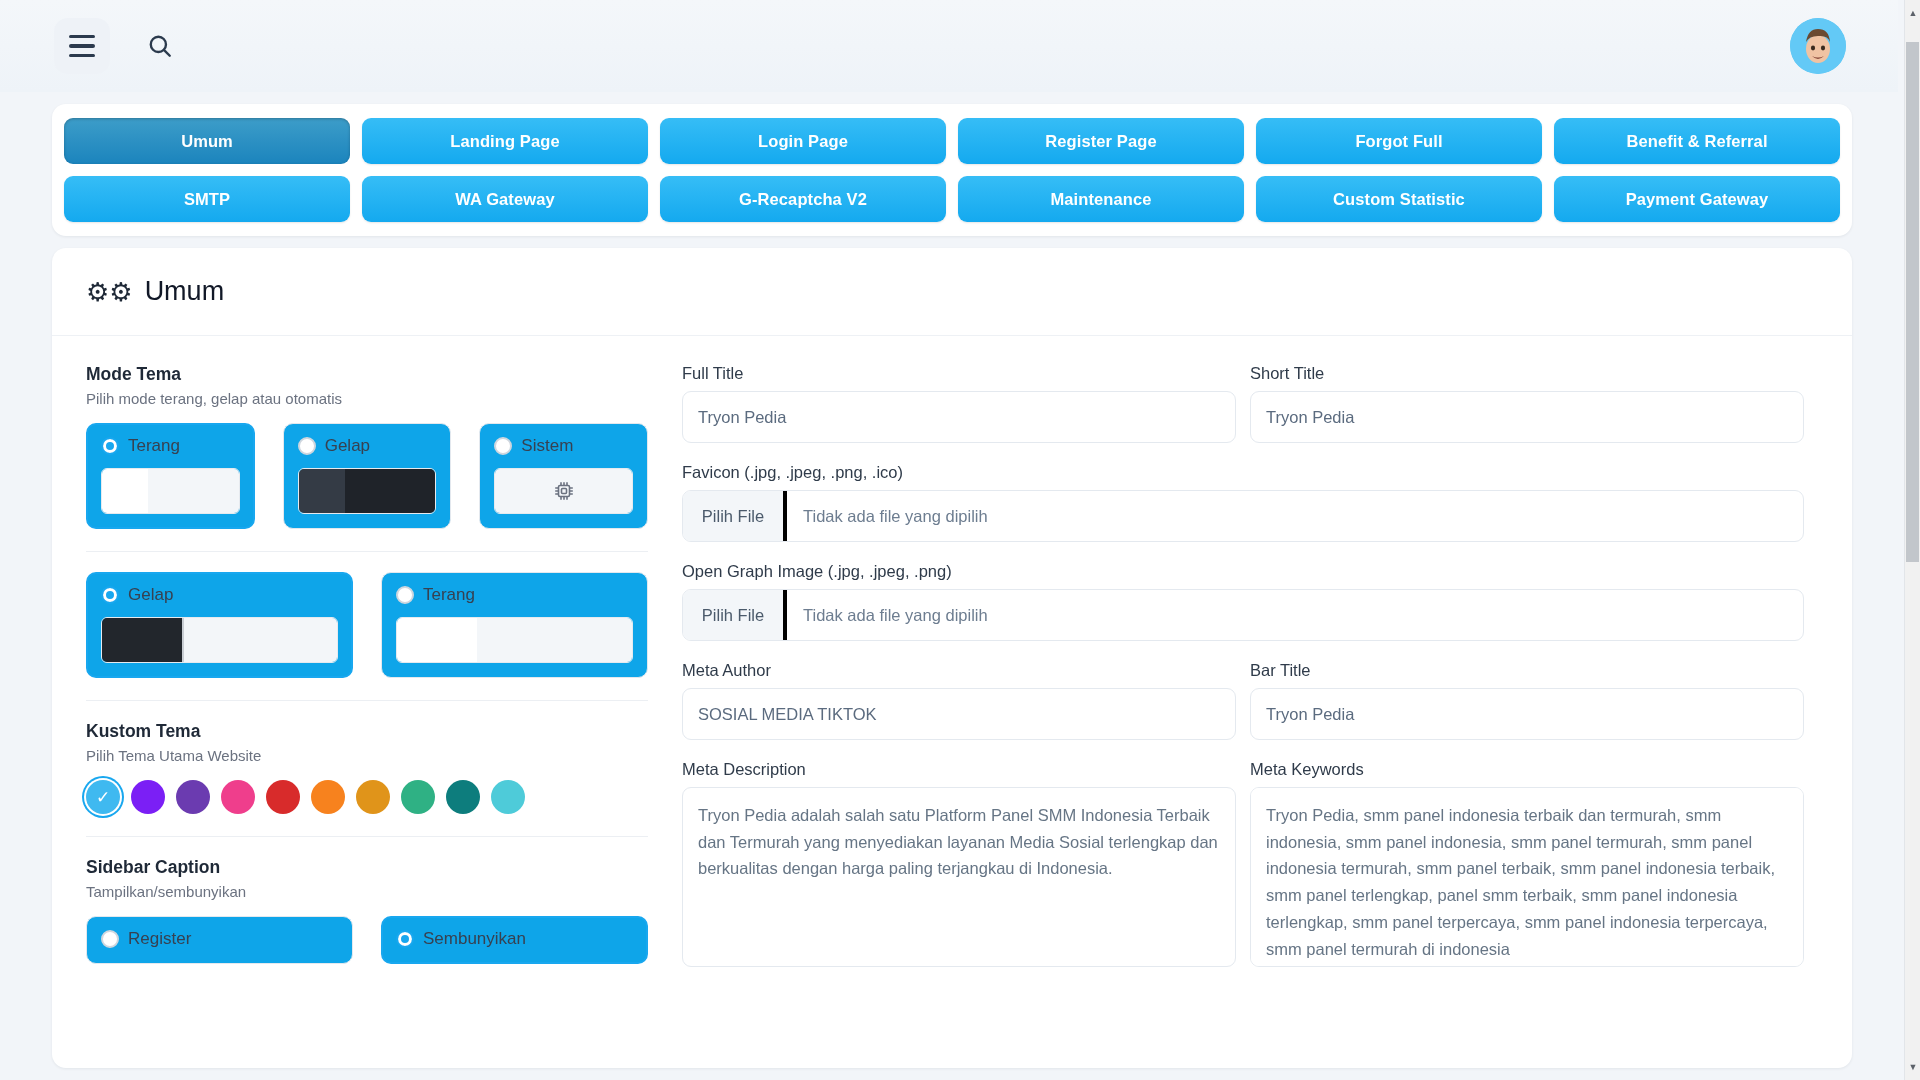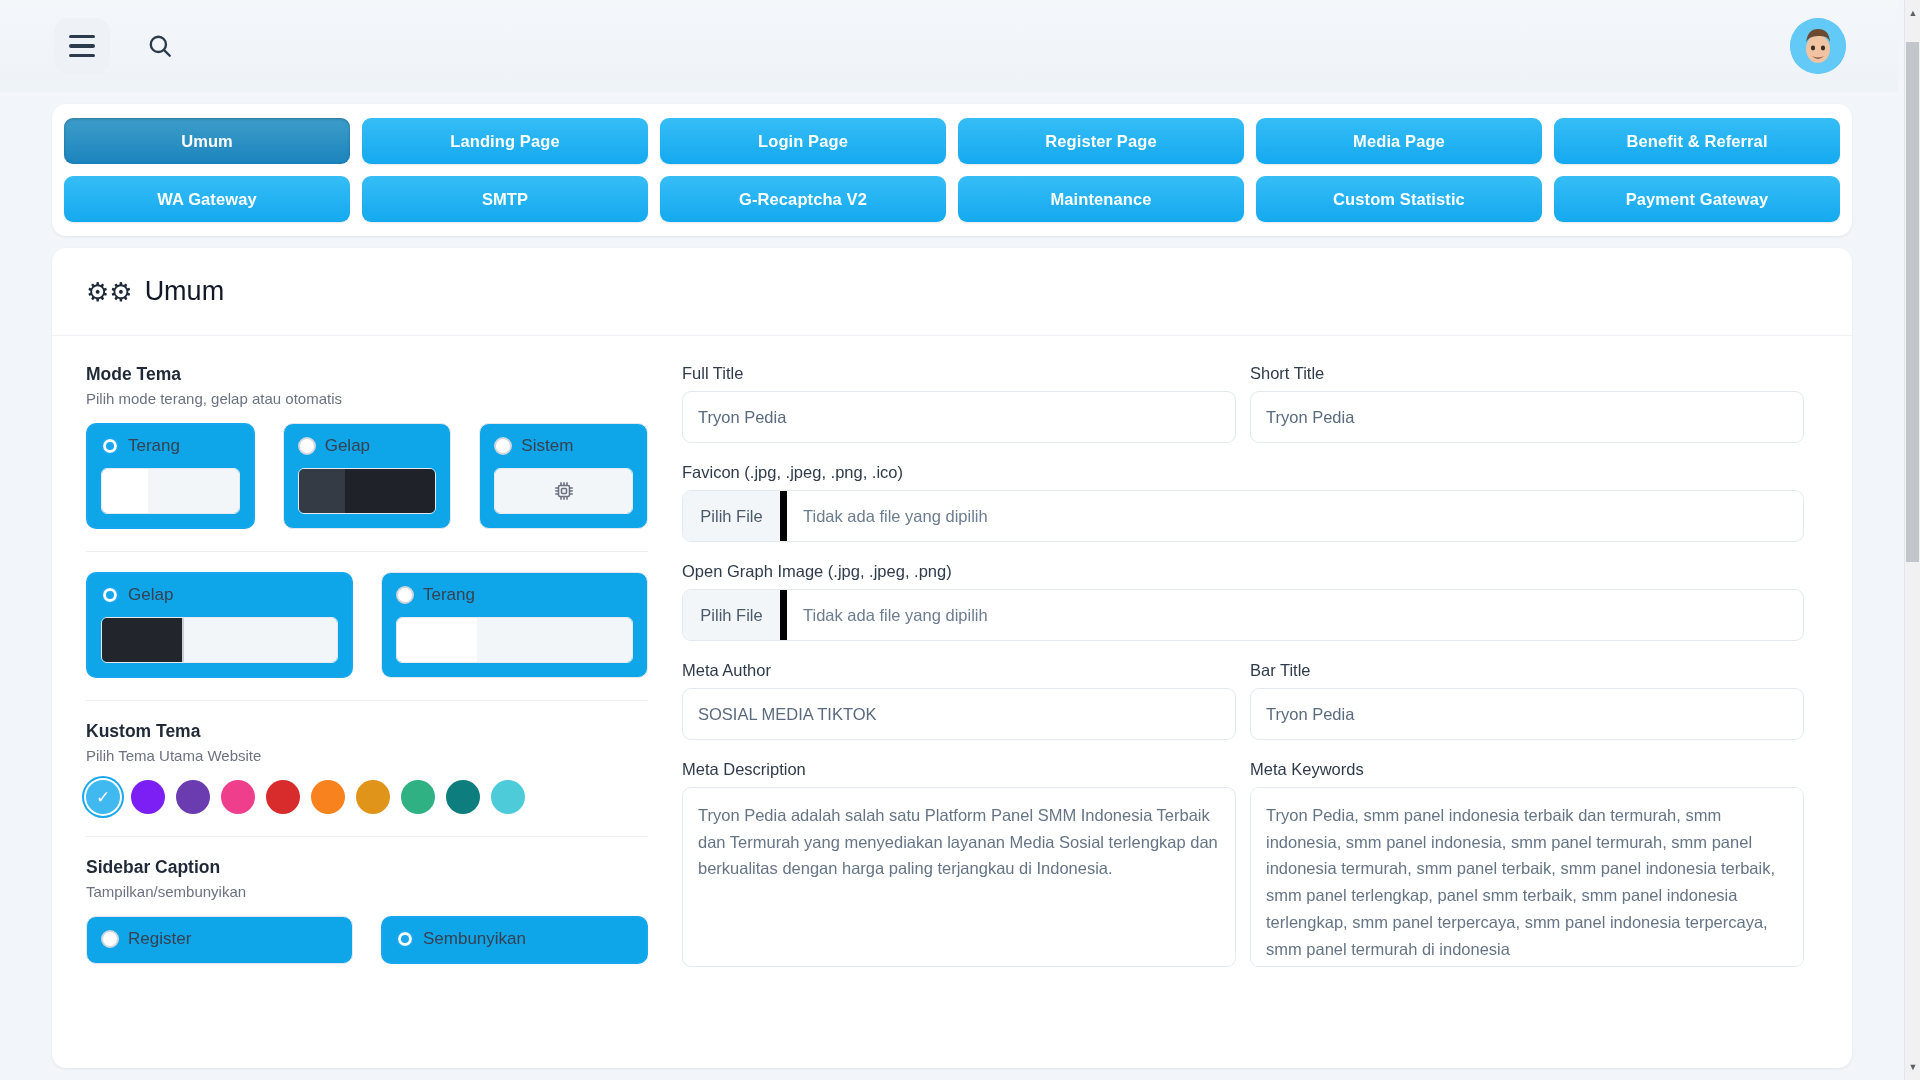--- a/index.html
+++ b/index.html
@@ -180,21 +180,21 @@
   .fgroup { margin-bottom: 20px; }
   .filebox {
     display: flex; align-items: stretch;
     border: 1px solid #e4e9ef; border-radius: 9px; overflow: hidden;
     height: 52px; background: #fff; cursor: pointer;
   }
   .filebtn {
     width: 104px; background: #f3f6f9;
     display: flex; align-items: center; justify-content: center;
     font-size: 16.5px; color: #4b5a6b;
-    border-right: 7px solid #000000;
+    border-right: 4px solid #000000;
   }
   .filename {
     flex: 1; display: flex; align-items: center;
     padding-left: 16px; font-size: 16.5px; color: #6d7d90;
   }
   .ftext {
     width: 100%; height: 180px;
     border: 1px solid #e4e9ef; border-radius: 9px;
     background: #fff;
     font-size: 16.5px; color: #667585;
@@ -263,30 +263,30 @@
       <div class="tab">
           <span>Landing Page</span>
         </div>
       <div class="tab">
           <span>Login Page</span>
         </div>
       <div class="tab">
           <span>Register Page</span>
         </div>
       <div class="tab">
-          <span>Media Page</span>
+          <span>Forgot Full</span>
         </div>
       <div class="tab">
           <span>Benefit &amp; Referral</span>
         </div>
       <div class="tab">
+          <span>SMTP</span>
+        </div>
+      <div class="tab">
           <span>WA Gateway</span>
-        </div>
-      <div class="tab">
-          <span>SMTP</span>
         </div>
       <div class="tab">
           <span>G-Recaptcha V2</span>
         </div>
       <div class="tab">
           <span>Maintenance</span>
         </div>
       <div class="tab">
           <span>Custom Statistic</span>
         </div>

